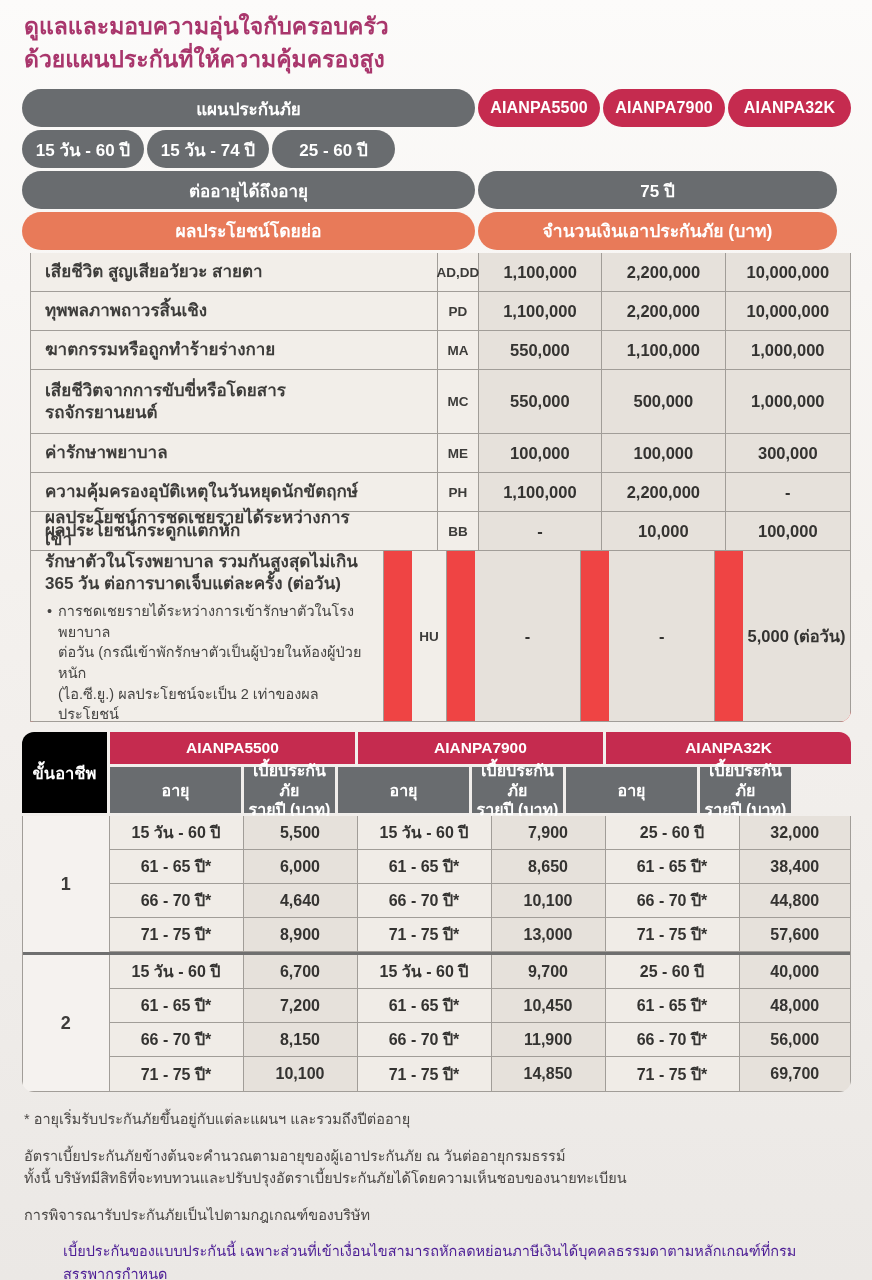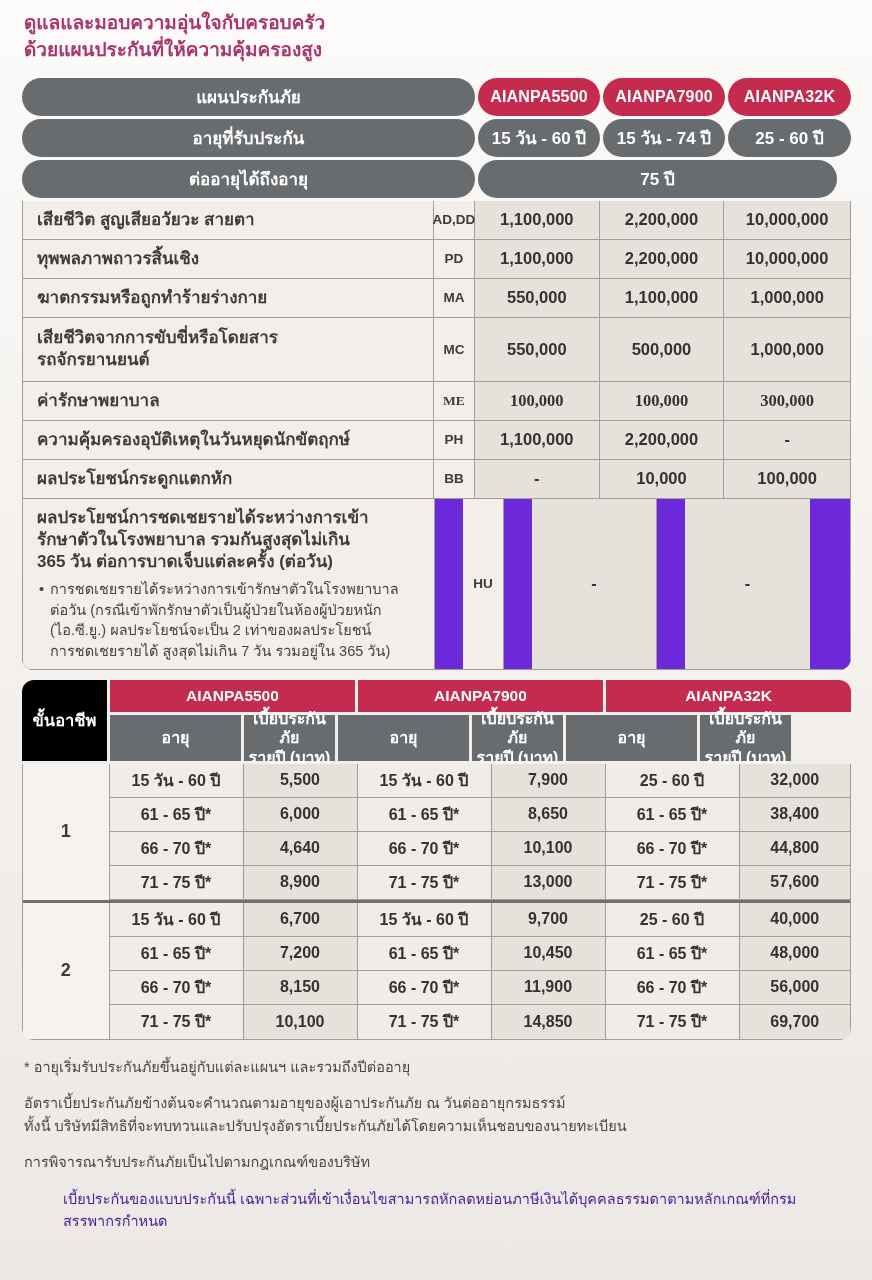--- a/index.html
+++ b/index.html
@@ -4,35 +4,35 @@
 <style>
   * { margin:0; padding:0; box-sizing:border-box; }
   html,body { width:872px; }
   body {
     height:1280px; overflow:hidden;
     font-family:"Liberation Sans","DejaVu Sans",sans-serif;
     background:linear-gradient(180deg,#FCFBFA 0%,#F4F1EE 45%,#EBE8E5 100%);
     color:#3D3C3A;
   }
   .page-title {
-    margin:10px 0 0 24px; font-size:19px; font-weight:700;
+    margin:10px 0 0 24px; font-size:23px; font-weight:700;
     color:#A9366C; line-height:1.42; white-space:pre-line;
   }
   .tbl { width:829px; margin-left:22px; border-radius:12px; overflow:hidden; }
   .table1 { margin-top:14px; }
   .t-row { display:flex; gap:3px; margin-bottom:3px; }
   .hcell {
     display:flex; align-items:center; justify-content:center;
     height:38px; font-weight:700; color:#FFFFFF; font-size:17px; text-align:center;border-radius:19px;
   }
   .h-gray { background:#696C6F; }
   .h-red  { background:#C52B4F; font-size:16px; letter-spacing:.2px; }
   .h-orange { background:#E87A59; font-size:17.5px; }
   .hw-label{ width:453px; } .hw-v{ width:122px; } .hw-v3{ width:123px; } .hw-span{ width:359px; }
-  .t1-body { border:1.5px solid #A19D98; border-top:none; background:#6d28d9; }
+  .t1-body { border:1.5px solid #A19D98; border-top:none; background:#ef4444;margin-left:8px; }
   .t1-row { display:flex; border-bottom:1.5px solid #A19D98; }
   .t1-row:last-child { border-bottom:none;gap:28px; }
   .cell { display:flex; align-items:center; border-right:1.5px solid #A19D98; }
   .cell:last-child { border-right:none; }
   .c-label { width:412px; background:#F2EEE9; padding:4px 10px 4px 14px;
              flex-direction:column; align-items:flex-start; justify-content:center; }
   .c-label .main { font-size:17px; font-weight:700; line-height:1.3; white-space:pre-line; }
   .c-label .bullet { display:flex; margin-top:6px; font-size:14.5px; font-weight:400;
                      line-height:1.42; color:#454442; }
   .c-label .bullet .dot { margin:0 6px 0 2px; }
@@ -82,28 +82,31 @@
 ด้วยแผนประกันที่ให้ความคุ้มครองสูง</div>
 
 <div class="tbl table1">
   <div class="t-row">
     <div class="hcell h-gray hw-label">แผนประกันภัย</div>
     <div class="hcell h-red hw-v">AIANPA5500</div>
     <div class="hcell h-red hw-v">AIANPA7900</div>
     <div class="hcell h-red hw-v3">AIANPA32K</div>
   </div>
   <div class="t-row">
-    <div class="hcell h-gray hw-label">อายุที่รับประกัน</div>
     <div class="hcell h-gray hw-v">15 วัน - 60 ปี</div>
     <div class="hcell h-gray hw-v">15 วัน - 74 ปี</div>
     <div class="hcell h-gray hw-v3">25 - 60 ปี</div>
   </div>
   <div class="t-row">
     <div class="hcell h-gray hw-label">ต่ออายุได้ถึงอายุ</div>
     <div class="hcell h-gray hw-span">75 ปี</div>
+  </div>
+  <div class="t-row">
+    <div class="hcell h-orange hw-label">ผลประโยชน์โดยย่อ</div>
+    <div class="hcell h-orange hw-span">จำนวนเงินเอาประกันภัย (บาท)</div>
   </div>
   <div class="t1-body">
       <div class="t1-row" style="height: 39px;">
         <div class="cell c-label">
           <div class="main">เสียชีวิต สูญเสียอวัยวะ สายตา</div>
         </div>
         <div class="cell c-code">AD,DD</div>
         <div class="cell c-val c-v1">1,100,000</div>
         <div class="cell c-val c-v2">2,200,000</div>
         <div class="cell c-val c-v3">10,000,000</div>
@@ -129,21 +132,21 @@
       <div class="t1-row" style="height: 64px;">
         <div class="cell c-label">
           <div class="main">เสียชีวิตจากการขับขี่หรือโดยสาร
 รถจักรยานยนต์</div>
         </div>
         <div class="cell c-code">MC</div>
         <div class="cell c-val c-v1">550,000</div>
         <div class="cell c-val c-v2">500,000</div>
         <div class="cell c-val c-v3">1,000,000</div>
       </div>
-      <div class="t1-row" style="height: 39px; font-family: Liberation Serif, serif;">
+      <div class="t1-row" style="height: 39px;">
         <div class="cell c-label">
           <div class="main">ค่ารักษาพยาบาล</div>
         </div>
         <div class="cell c-code">ME</div>
         <div class="cell c-val c-v1">100,000</div>
         <div class="cell c-val c-v2">100,000</div>
         <div class="cell c-val c-v3">300,000</div>
       </div>
       <div class="t1-row" style="height: 39px;">
         <div class="cell c-label">
@@ -172,20 +175,21 @@
             <div class="dot">•</div>
             <div class="btxt">การชดเชยรายได้ระหว่างการเข้ารักษาตัวในโรงพยาบาล
 ต่อวัน (กรณีเข้าพักรักษาตัวเป็นผู้ป่วยในห้องผู้ป่วยหนัก
 (ไอ.ซี.ยู.) ผลประโยชน์จะเป็น 2 เท่าของผลประโยชน์
 การชดเชยรายได้ สูงสุดไม่เกิน 7 วัน รวมอยู่ใน 365 วัน)</div>
           </div>
         </div>
         <div class="cell c-code">HU</div>
         <div class="cell c-val c-v1">-</div>
         <div class="cell c-val c-v2">-</div>
+        <div class="cell c-val c-v3">5,000 (ต่อวัน)</div>
       </div>
     </div>
 </div>
 
 <div class="tbl table2">
   <div class="t2-head">
     <div class="t2-class-cell">ขั้นอาชีพ</div>
     <div class="t2-head-right">
       <div class="t2-plan-row">
         <div class="t2-plan">AIANPA5500</div>

